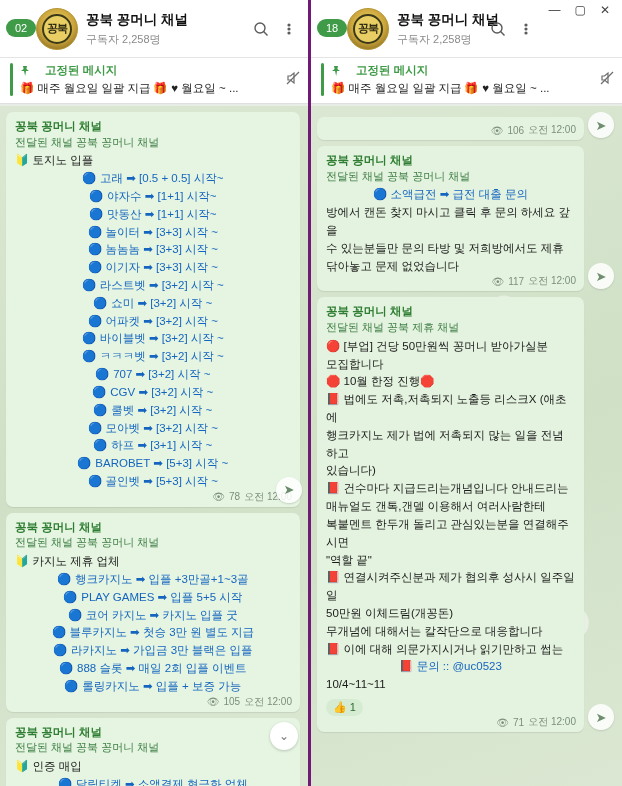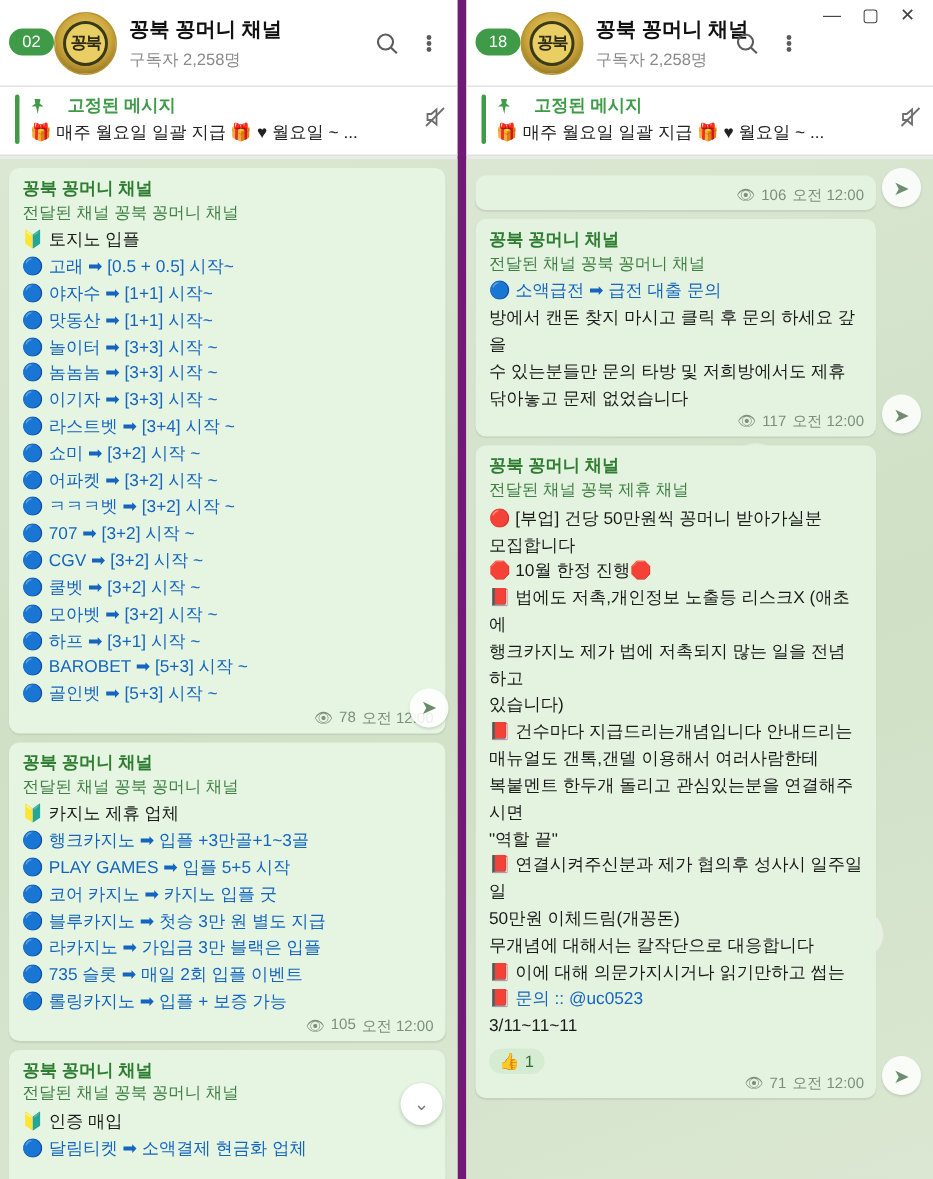--- a/index.html
+++ b/index.html
@@ -13,21 +13,21 @@
   .app {
     width: 622px; height: 786px;
     display: flex;
     background: #d9d9d9;
   }
   .pane {
     width: 311px; height: 786px;
     position: relative;
     background: #e8ece6;
     overflow: hidden;
-    border-right: 6px solid #701a75;
+    border-right: 3px solid #701a75;
   }
   .pane:last-child { border-right: none; }
 
   
   .titlebar {
     height: 58px;
     background: #ffffff;
     display: flex;
     align-items: center;
     padding: 0 6px;
@@ -110,21 +110,21 @@
     padding: 7px 9px 16px 9px;
     position: relative;
     box-shadow: 0 1px 1px rgba(0,0,0,.08);
     width: 100%;
   }
   .msg.r { background: #e4f3df; }
   .fwd-name { font-size: 11.5px; font-weight: bold; color: #2e7d32; line-height: 1.35;}
   .fwd-from { font-size: 11px; color: #3f7f45; line-height: 1.35; margin-bottom: 3px;}
   .body { font-size: 11.5px; color: #1a1a1a; line-height: 1.55; word-break: break-all;}
   .line { display: block; white-space: pre-wrap;}
-  .hl { color: #1565c0; }
+  .hl { color: #1565c0; text-align: center; }
   .meta {
     position: absolute; right: 8px; bottom: 3px;
     font-size: 10px; color: #7c8f7c;
     display: flex; align-items: center; gap: 4px;
   }
   .eye { font-size: 10px; }
   .arrow-btn {
     position: absolute; right: -2px; bottom: 4px;
     width: 26px; height: 26px; border-radius: 50%;
     background: rgba(255,255,255,.85);
@@ -222,23 +222,24 @@
         <div class="body">
           <span class="line">🔰 토지노 입플</span>
           <span class="line"></span>
           <span class="line hl">🔵 고래 ➡ [0.5 + 0.5] 시작~</span>
           <span class="line hl">🔵 야자수 ➡ [1+1] 시작~</span>
           <span class="line hl">🔵 맛동산 ➡ [1+1] 시작~</span>
           <span class="line"></span>
           <span class="line hl">🔵 놀이터 ➡ [3+3] 시작 ~</span>
           <span class="line hl">🔵 놈놈놈 ➡ [3+3] 시작 ~</span>
           <span class="line hl">🔵 이기자 ➡ [3+3] 시작 ~</span>
-          <span class="line hl">🔵 라스트벳 ➡ [3+4] 시작 ~</span>
+          <span class="line hl">🔵 라스트벳 ➡ [3+2] 시작 ~</span>
           <span class="line hl">🔵 쇼미 ➡ [3+2] 시작 ~</span>
           <span class="line hl">🔵 어파켓 ➡ [3+2] 시작 ~</span>
+          <span class="line hl">🔵 바이블벳 ➡ [3+2] 시작 ~</span>
           <span class="line hl">🔵 ㅋㅋㅋ벳 ➡ [3+2] 시작 ~</span>
           <span class="line hl">🔵 707 ➡ [3+2] 시작 ~</span>
           <span class="line hl">🔵 CGV ➡ [3+2] 시작 ~</span>
           <span class="line hl">🔵 쿨벳 ➡ [3+2] 시작 ~</span>
           <span class="line hl">🔵 모아벳 ➡ [3+2] 시작 ~</span>
           <span class="line hl">🔵 하프 ➡ [3+1] 시작 ~</span>
           <span class="line"></span>
           <span class="line hl">🔵 BAROBET ➡ [5+3] 시작 ~</span>
           <span class="line hl">🔵 골인벳 ➡ [5+3] 시작 ~</span>
         </div>
@@ -254,21 +255,21 @@
         <div class="fwd-name">꽁북 꽁머니 채널</div>
         <div class="fwd-from">전달된 채널 꽁북 꽁머니 채널</div>
         <div class="body">
           <span class="line">🔰 카지노 제휴 업체</span>
           <span class="line"></span>
           <span class="line hl">🔵 행크카지노 ➡ 입플 +3만골+1~3골</span>
           <span class="line hl">🔵 PLAY GAMES ➡ 입플 5+5 시작</span>
           <span class="line hl">🔵 코어 카지노 ➡ 카지노 입플 굿</span>
           <span class="line hl">🔵 블루카지노 ➡ 첫승 3만 원 별도 지급</span>
           <span class="line hl">🔵 라카지노 ➡ 가입금 3만 블랙은 입플</span>
-          <span class="line hl">🔵 735 슬롯 ➡ 매일 2회 입플 이벤트</span>
+          <span class="line hl">🔵 888 슬롯 ➡ 매일 2회 입플 이벤트</span>
           <span class="line hl">🔵 롤링카지노 ➡ 입플 + 보증 가능</span>
         </div>
         <div class="meta">
           <span class="eye">👁</span>
           <span>105</span>
           <span>오전 12:00</span>
         </div>
       </div>
 
       <div class="msg">
@@ -380,38 +381,38 @@
       <div class="msg-row">
         <div class="msg r">
           <div class="fwd-name">꽁북 꽁머니 채널</div>
           <div class="fwd-from">전달된 채널 꽁북 제휴 채널</div>
           <div class="body">
             <span class="line">🔴 [부업] 건당 50만원씩 꽁머니 받아가실분</span>
             <span class="line">모집합니다</span>
             <span class="line"></span>
             <span class="line">🛑 10월 한정 진행🛑</span>
             <span class="line"></span>
-            <span class="line">📕 법에도 저촉,개인정보 노출등 리스크X (애초에</span>
+            <span class="line">📕 법에도 저촉,저촉되지 노출등 리스크X (애초에</span>
             <span class="line">행크카지노 제가 법에 저촉되지 많는 일을 전념하고</span>
             <span class="line">있습니다)</span>
             <span class="line"></span>
             <span class="line">📕 건수마다 지급드리는개념입니다 안내드리는</span>
             <span class="line">매뉴얼도 갠톡,갠델 이용해서 여러사람한테</span>
             <span class="line">복붙멘트 한두개 돌리고 관심있는분을 연결해주시면</span>
             <span class="line">"역할 끝"</span>
             <span class="line"></span>
             <span class="line">📕 연결시켜주신분과 제가 협의후 성사시 일주일일</span>
             <span class="line">50만원 이체드림(개꽁돈)</span>
             <span class="line"></span>
             <span class="line">무개념에 대해서는 칼작단으로 대응합니다</span>
             <span class="line">📕 이에 대해 의문가지시거나 읽기만하고 썹는</span>
             <span class="line"></span>
             <span class="line hl">📕 문의 :: @uc0523</span>
             <span class="line"></span>
-            <span class="line">3/11~11~11</span>
+            <span class="line">10/4~11~11</span>
           </div>
           <div class="reaction">👍 1</div>
           <div class="meta">
             <span class="eye">👁</span>
             <span>71</span>
             <span>오전 12:00</span>
           </div>
         </div>
         <div class="side-arrow">➤</div>
       </div>

